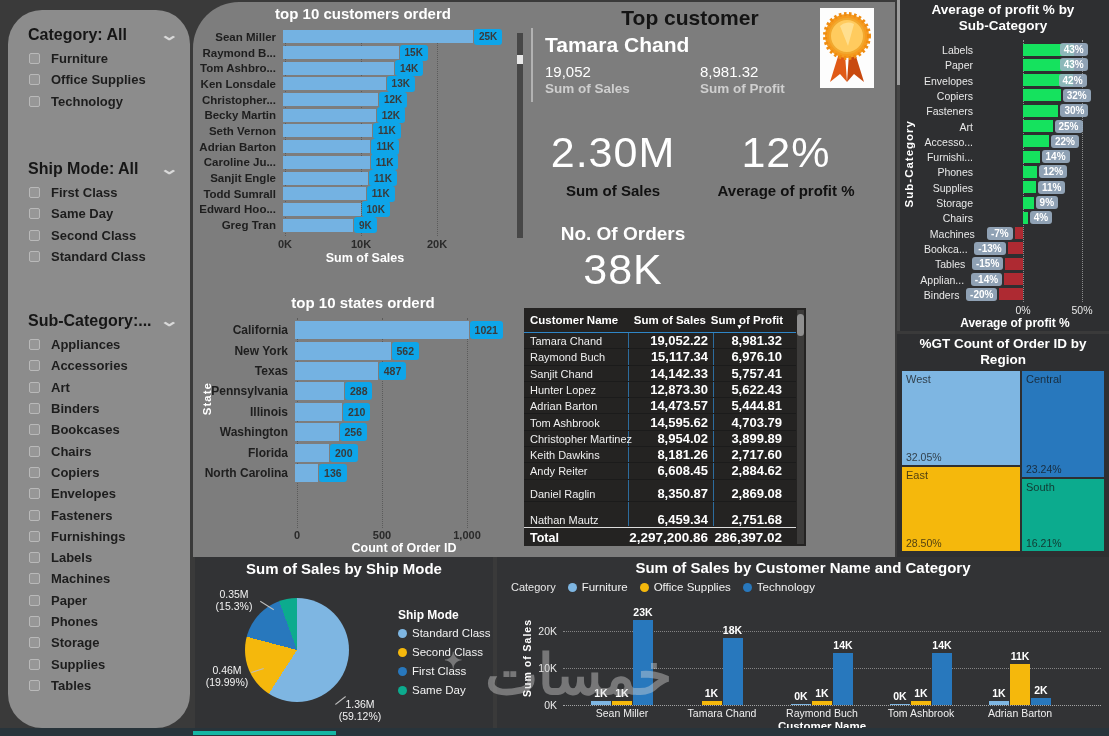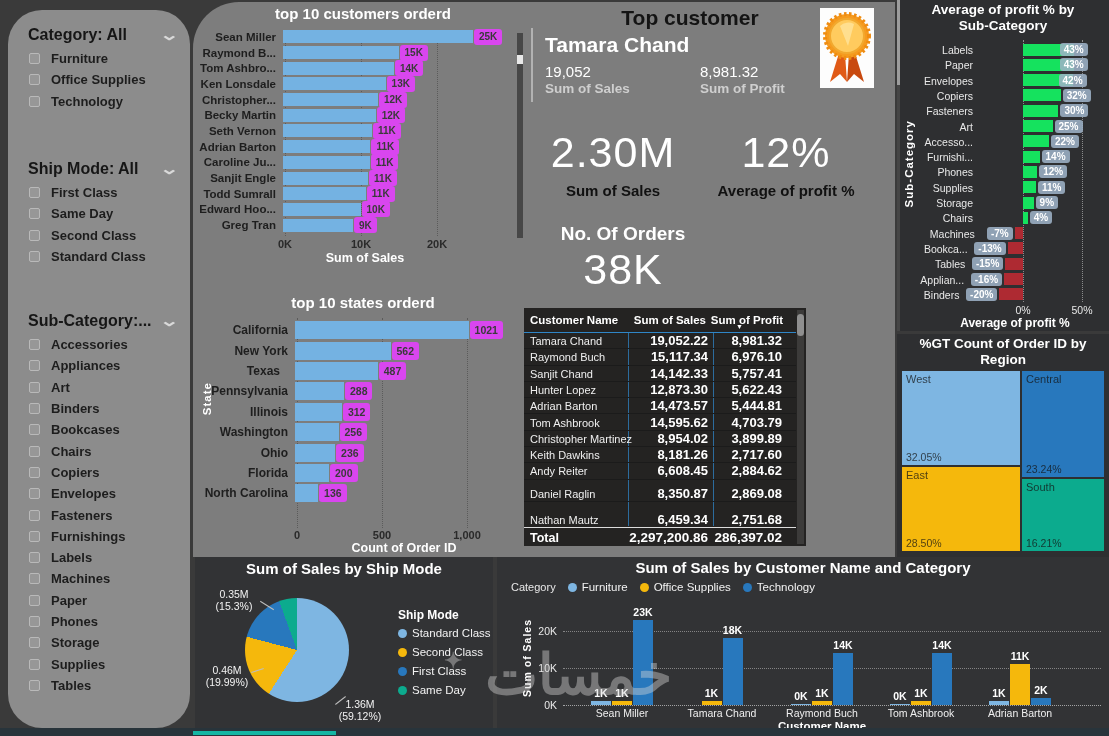--- a/index.html
+++ b/index.html
@@ -14,21 +14,21 @@
   .chev{color:#d9d9d9;font-size:15px;font-weight:bold;line-height:10px;transform:scaleX(1.6);}
   .slicer-item{display:flex;align-items:center;height:21.3px;padding-left:21px;}
   .cb{width:11px;height:11px;background:#979797;border:1px solid #b9b9b9;border-radius:2px;margin-right:11px;flex:0 0 auto;}
   .slicer-label{font-size:13px;font-weight:600;color:#1d1d1d;}
   
   #main{left:193px;top:2px;width:702px;height:555px;background:#7d7d7d;border-top-left-radius:46px;}
   .chart-title-gray{position:absolute;text-align:center;font-size:15px;font-weight:bold;color:#fff;}
   .hrow{display:flex;align-items:center;}
   .hrow-label{text-align:right;font-weight:bold;color:#1e1e1e;}
   .hbar{background:#74b2e2;}
-  .pill{background:#d946ef;color:#3a3a3a;font-weight:bold;border-radius:3px;display:flex;align-items:center;justify-content:center;padding:8px 5px;}
+  .pill{background:#0ea5e9;color:#3a3a3a;font-weight:bold;border-radius:3px;display:flex;align-items:center;justify-content:center;padding:8px 5px;}
   .grid-v{position:absolute;border-left:1px dotted rgba(50,50,50,.45);}
   .tick{position:absolute;font-size:11px;font-weight:bold;color:#2a2a2a;text-align:center;}
   .axis-label{position:absolute;font-size:12.5px;font-weight:bold;color:#fff;text-align:center;}
   .vlabel{position:absolute;writing-mode:vertical-lr;transform:rotate(180deg);font-size:11.5px;font-weight:bold;color:#fff;letter-spacing:1px;}
   
   #tc-title{font-size:21px;font-weight:bold;color:#141414;text-align:center;}
   #tc-name{font-size:21px;font-weight:bold;color:#fff;}
   .tc-val{font-size:15px;font-weight:normal;color:#fff;text-align:right;}
   .tc-sub{font-size:13.5px;font-weight:bold;color:#cfcfcf;}
   .kpi-num{font-size:43px;color:#fff;text-align:center;letter-spacing:1px;}
@@ -126,25 +126,25 @@
         </div>
     </div>
     <div class="slicer" style="top:302px;">
       <div class="slicer-head">
         <span class="slicer-title">Sub-Category:...</span>
         <span class="chev">⌄</span>
       </div>
       <div class="slicer-items">
           <div class="slicer-item">
             <div class="cb"></div>
+            <div class="slicer-label">Appliances</div>
+          </div>
+          <div class="slicer-item">
+            <div class="cb"></div>
             <div class="slicer-label">Accessories</div>
-          </div>
-          <div class="slicer-item">
-            <div class="cb"></div>
-            <div class="slicer-label">Appliances</div>
           </div>
           <div class="slicer-item">
             <div class="cb"></div>
             <div class="slicer-label">Art</div>
           </div>
           <div class="slicer-item">
             <div class="cb"></div>
             <div class="slicer-label">Binders</div>
           </div>
           <div class="slicer-item">
@@ -299,43 +299,38 @@
           <div class="hrow-label" style="width: 102px; padding-right: 7px; font-size: 12px; flex: 0 0 auto;">California</div>
           <div class="hbar" style="width: 173.57px; height: 18px; flex: 0 0 auto;"></div>
           <div class="pill" style="height: 18px; font-size: 10.5px; margin-left: 1px; flex: 0 0 auto;">1021</div>
         </div>
         <div class="hrow" style="height: 20.4px;">
           <div class="hrow-label" style="width: 102px; padding-right: 7px; font-size: 12px; flex: 0 0 auto;">New York</div>
           <div class="hbar" style="width: 95.54px; height: 18px; flex: 0 0 auto;"></div>
           <div class="pill" style="height: 18px; font-size: 10.5px; margin-left: 1px; flex: 0 0 auto;">562</div>
         </div>
         <div class="hrow" style="height: 20.4px;">
-          <div class="hrow-label" style="width: 102px; padding-right: 15px; font-size: 12px; flex: 0 0 auto;">Texas</div>
+          <div class="hrow-label" style="width: 102px; padding-right: 7px; font-size: 12px; flex: 0 0 auto;">Texas</div>
           <div class="hbar" style="width: 82.79px; height: 18px; flex: 0 0 auto;"></div>
           <div class="pill" style="height: 18px; font-size: 10.5px; margin-left: 1px; flex: 0 0 auto;">487</div>
         </div>
         <div class="hrow" style="height: 20.4px;">
           <div class="hrow-label" style="width: 102px; padding-right: 7px; font-size: 12px; flex: 0 0 auto;">Pennsylvania</div>
           <div class="hbar" style="width: 48.96px; height: 18px; flex: 0 0 auto;"></div>
           <div class="pill" style="height: 18px; font-size: 10.5px; margin-left: 1px; flex: 0 0 auto;">288</div>
         </div>
         <div class="hrow" style="height: 20.4px;">
           <div class="hrow-label" style="width: 102px; padding-right: 7px; font-size: 12px; flex: 0 0 auto;">Illinois</div>
           <div class="hbar" style="width: 46.92px; height: 18px; flex: 0 0 auto;"></div>
-          <div class="pill" style="height: 18px; font-size: 10.5px; margin-left: 1px; flex: 0 0 auto;">312</div>
+          <div class="pill" style="height: 18px; font-size: 10.5px; margin-left: 1px; flex: 0 0 auto;">210</div>
         </div>
         <div class="hrow" style="height: 20.4px;">
           <div class="hrow-label" style="width: 102px; padding-right: 7px; font-size: 12px; flex: 0 0 auto;">Washington</div>
           <div class="hbar" style="width: 43.52px; height: 18px; flex: 0 0 auto;"></div>
           <div class="pill" style="height: 18px; font-size: 10.5px; margin-left: 1px; flex: 0 0 auto;">256</div>
-        </div>
-        <div class="hrow" style="height: 20.4px;">
-          <div class="hrow-label" style="width: 102px; padding-right: 7px; font-size: 12px; flex: 0 0 auto;">Ohio</div>
-          <div class="hbar" style="width: 40.12px; height: 18px; flex: 0 0 auto;"></div>
-          <div class="pill" style="height: 18px; font-size: 10.5px; margin-left: 1px; flex: 0 0 auto;">236</div>
         </div>
         <div class="hrow" style="height: 20.4px;">
           <div class="hrow-label" style="width: 102px; padding-right: 7px; font-size: 12px; flex: 0 0 auto;">Florida</div>
           <div class="hbar" style="width: 34px; height: 18px; flex: 0 0 auto;"></div>
           <div class="pill" style="height: 18px; font-size: 10.5px; margin-left: 1px; flex: 0 0 auto;">200</div>
         </div>
         <div class="hrow" style="height: 20.4px;">
           <div class="hrow-label" style="width: 102px; padding-right: 7px; font-size: 12px; flex: 0 0 auto;">North Carolina</div>
           <div class="hbar" style="width: 23.12px; height: 18px; flex: 0 0 auto;"></div>
           <div class="pill" style="height: 18px; font-size: 10.5px; margin-left: 1px; flex: 0 0 auto;">136</div>
@@ -531,21 +526,21 @@
           <div class="p-pill" style="right: 99.34px;">-13%</div>
           <div class="p-label" style="right: 137.34px;">Bookca...</div>
         </div>
         <div class="prow" style="top: 214.2px;">
           <div class="p-bar" style="background: rgb(174, 42, 50); width: 17.7px; left: 90.3px;"></div>
           <div class="p-pill" style="right: 101.7px;">-15%</div>
           <div class="p-label" style="right: 139.7px;">Tables</div>
         </div>
         <div class="prow" style="top: 229.5px;">
           <div class="p-bar" style="background: rgb(174, 42, 50); width: 18.88px; left: 89.12px;"></div>
-          <div class="p-pill" style="right: 102.88px;">-16%</div>
+          <div class="p-pill" style="right: 102.88px;">-14%</div>
           <div class="p-label" style="right: 140.88px;">Applian...</div>
         </div>
         <div class="prow" style="top: 244.8px;">
           <div class="p-bar" style="background: rgb(174, 42, 50); width: 23.6px; left: 84.4px;"></div>
           <div class="p-pill" style="right: 107.6px;">-20%</div>
           <div class="p-label" style="right: 145.6px;">Binders</div>
         </div>
       </div>
     <div class="wtick" style="left:112px;top:304px;width:28px;">0%</div>
     <div class="wtick" style="left:171px;top:304px;width:28px;">50%</div>

